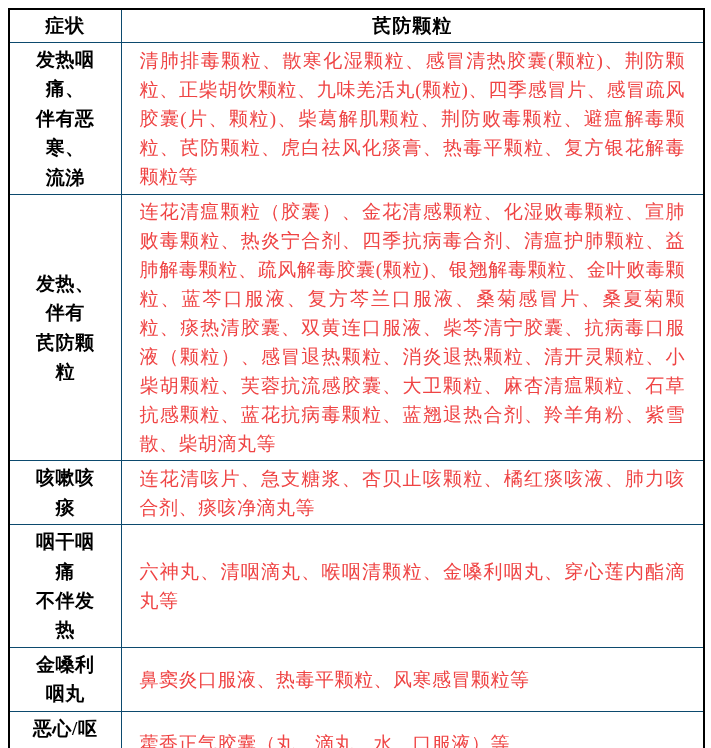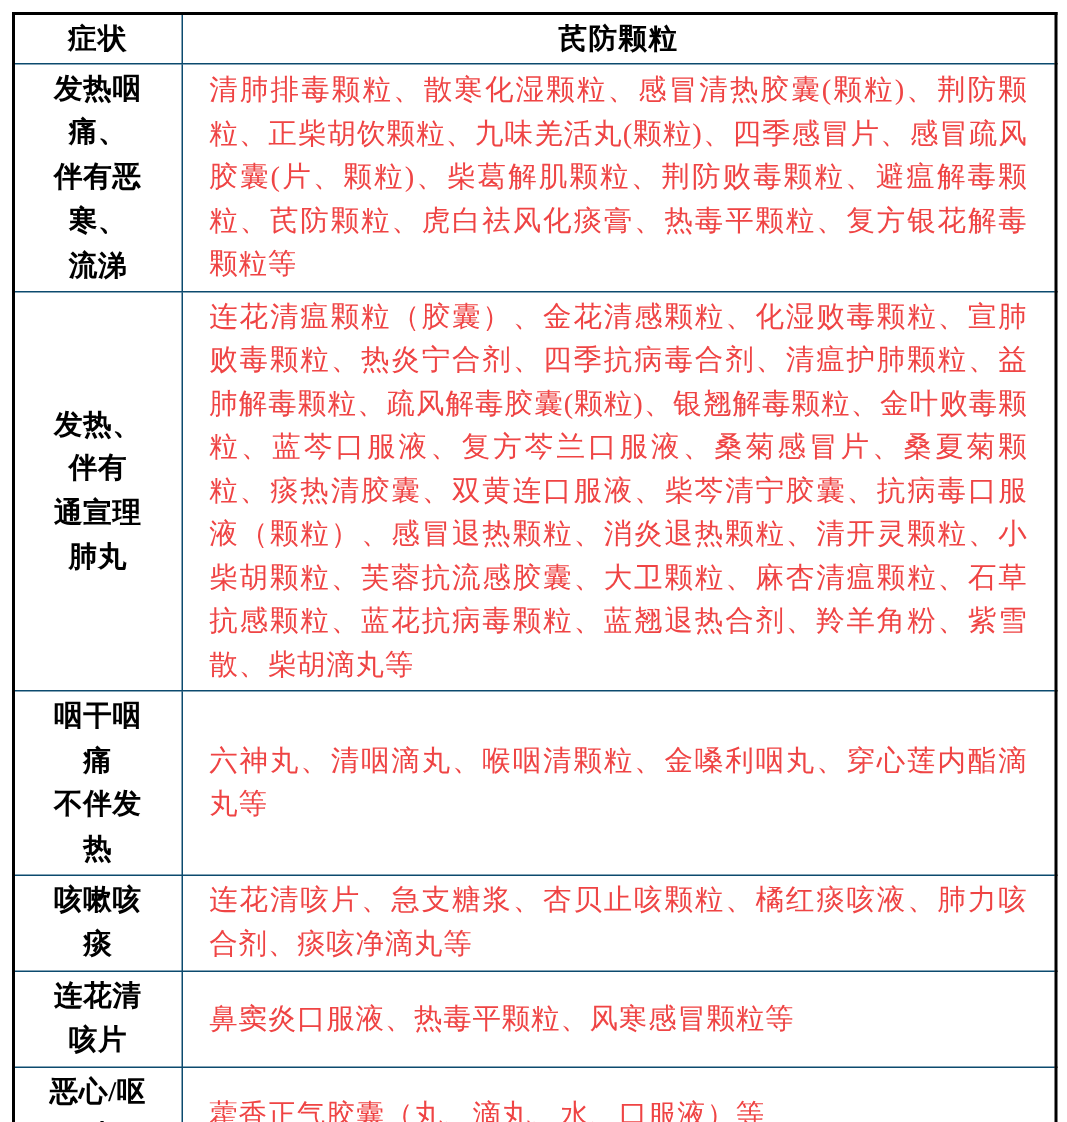--- a/index.html
+++ b/index.html
@@ -78,34 +78,34 @@
     </thead>
     <tbody>
       <tr style="height:128px;">
         <td class="sym">发热咽痛、
 伴有恶寒、
 流涕</td>
         <td class="med">清肺排毒颗粒、散寒化湿颗粒、感冒清热胶囊(颗粒)、荆防颗粒、正柴胡饮颗粒、九味羌活丸(颗粒)、四季感冒片、感冒疏风胶囊(片、颗粒)、柴葛解肌颗粒、荆防败毒颗粒、避瘟解毒颗粒、芪防颗粒、虎白祛风化痰膏、热毒平颗粒、复方银花解毒颗粒等</td>
       </tr>
       <tr style="height:232px;">
         <td class="sym">发热、伴有
-通宣理肺丸</td>
+芪防颗粒</td>
         <td class="med">连花清瘟颗粒（胶囊）、金花清感颗粒、化湿败毒颗粒、宣肺败毒颗粒、热炎宁合剂、四季抗病毒合剂、清瘟护肺颗粒、益肺解毒颗粒、疏风解毒胶囊(颗粒)、银翘解毒颗粒、金叶败毒颗粒、蓝芩口服液、复方芩兰口服液、桑菊感冒片、桑夏菊颗粒、痰热清胶囊、双黄连口服液、柴芩清宁胶囊、抗病毒口服液（颗粒）、感冒退热颗粒、消炎退热颗粒、清开灵颗粒、小柴胡颗粒、芙蓉抗流感胶囊、大卫颗粒、麻杏清瘟颗粒、石草抗感颗粒、蓝花抗病毒颗粒、蓝翘退热合剂、羚羊角粉、紫雪散、柴胡滴丸等</td>
+      </tr>
+      <tr style="height:58px;">
+        <td class="sym">咳嗽咳痰</td>
+        <td class="med">连花清咳片、急支糖浆、杏贝止咳颗粒、橘红痰咳液、肺力咳合剂、痰咳净滴丸等</td>
       </tr>
       <tr style="height:59px;">
         <td class="sym">咽干咽痛
 不伴发热</td>
         <td class="med">六神丸、清咽滴丸、喉咽清颗粒、金嗓利咽丸、穿心莲内酯滴丸等</td>
       </tr>
-      <tr style="height:58px;">
-        <td class="sym">咳嗽咳痰</td>
-        <td class="med">连花清咳片、急支糖浆、杏贝止咳颗粒、橘红痰咳液、肺力咳合剂、痰咳净滴丸等</td>
-      </tr>
       <tr style="height:32px;">
-        <td class="sym">连花清咳片</td>
+        <td class="sym">金嗓利咽丸</td>
         <td class="med">鼻窦炎口服液、热毒平颗粒、风寒感冒颗粒等</td>
       </tr>
       <tr style="height:32px;">
         <td class="sym">恶心/呕吐</td>
         <td class="med">藿香正气胶囊（丸、滴丸、水、口服液）等</td>
       </tr>
       <tr style="height:35px;">
         <td class="sym">便干便秘</td>
         <td class="med">双黄益肺通便膏、麻仁软胶囊等</td>
       </tr>

